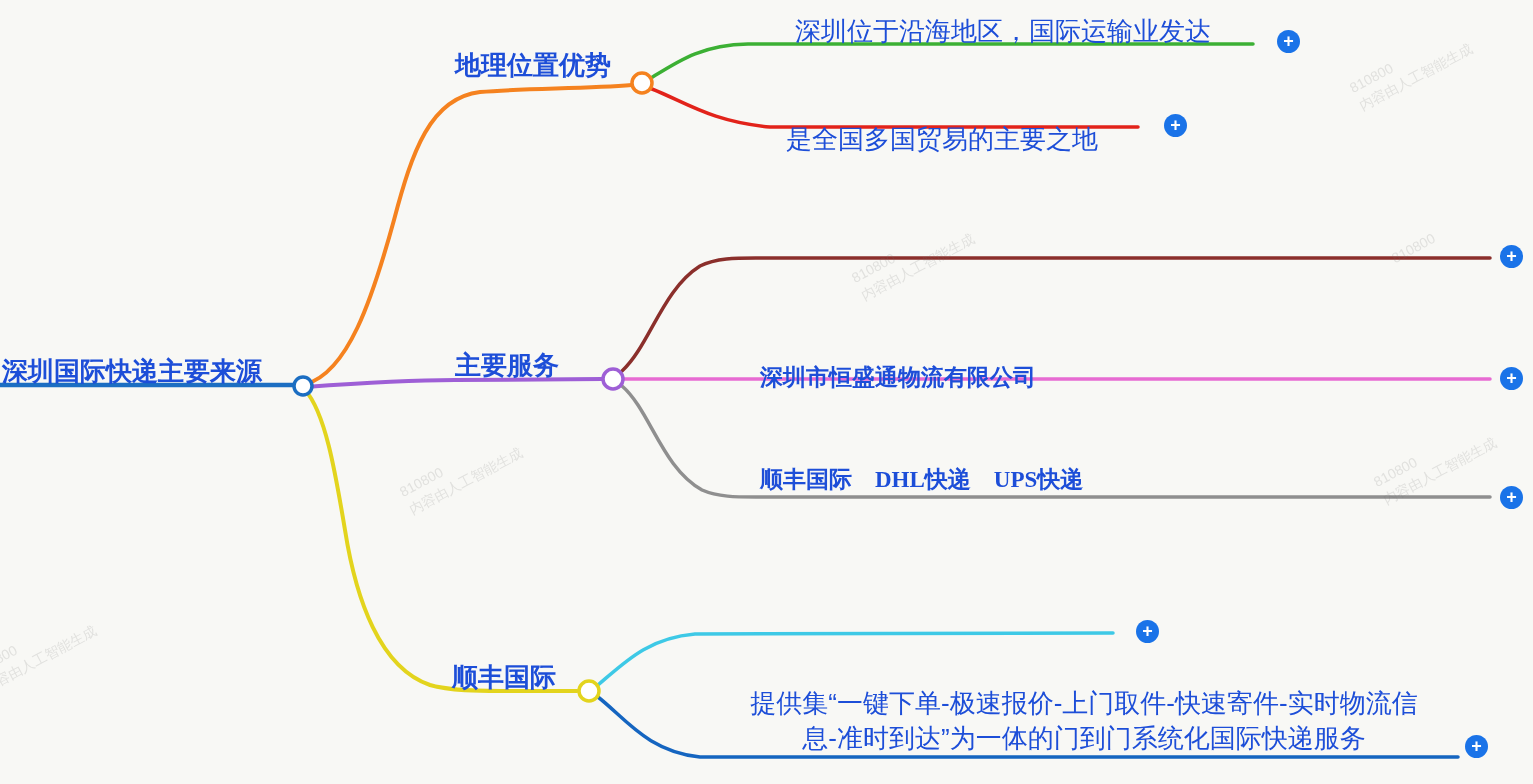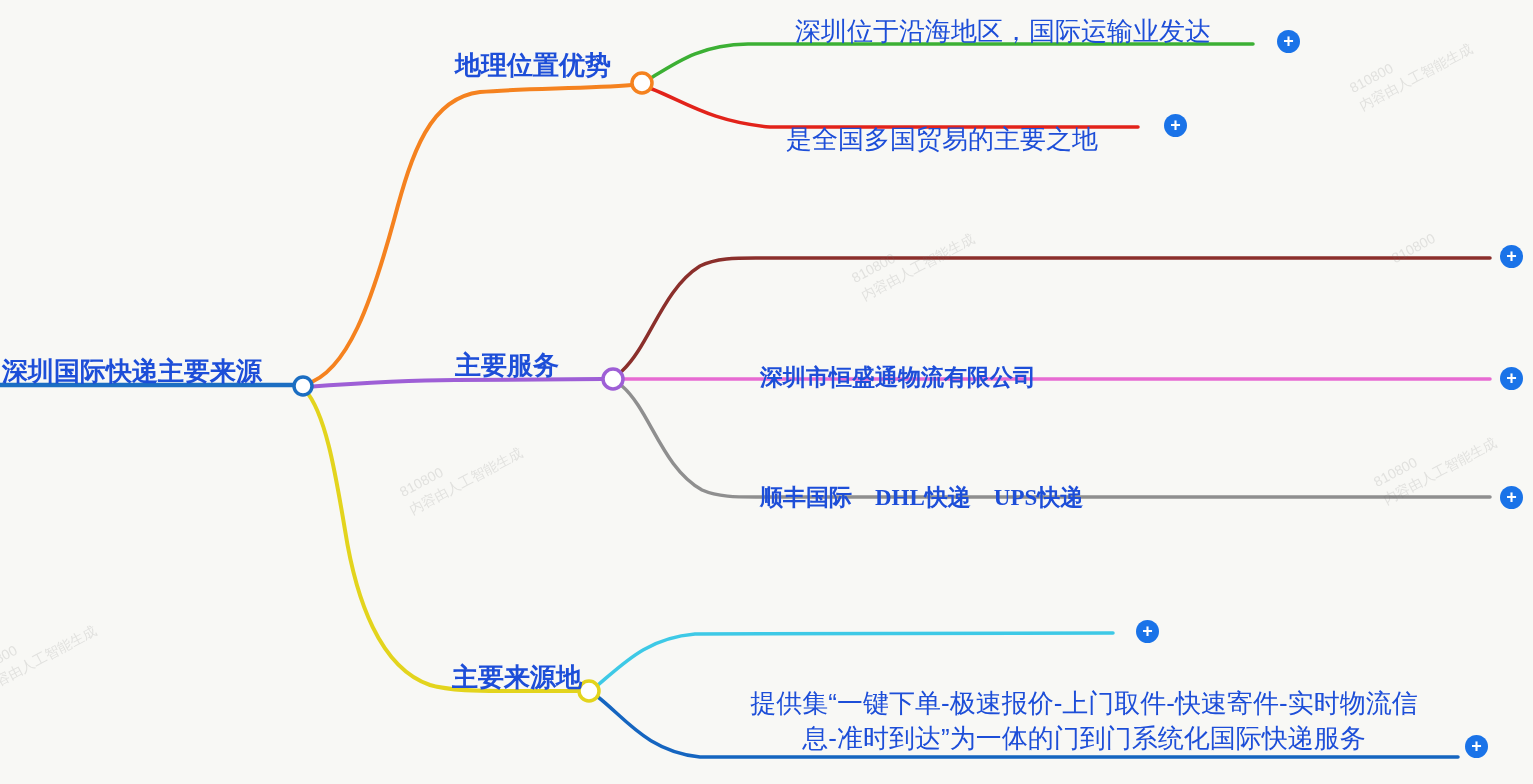--- a/index.html
+++ b/index.html
@@ -52,27 +52,27 @@
     <circle cx="303" cy="386" r="9" fill="#ffffff" stroke-width="3.5" stroke="#1c6ec2"></circle>
     <circle cx="642" cy="83" r="10" fill="#ffffff" stroke-width="3.5" stroke="#f5821f"></circle>
     <circle cx="613" cy="379" r="10" fill="#ffffff" stroke-width="3.5" stroke="#9e5fd6"></circle>
     <circle cx="589" cy="691" r="10" fill="#ffffff" stroke-width="3.5" stroke="#e3d41d"></circle>
   </svg>
 
   <div class="label root-label" style="left:2px; top:354px;">深圳国际快递主要来源</div>
 
   <div class="label branch-label" style="left:455px; top:48px;">地理位置优势</div>
   <div class="label branch-label" style="left:455px; top:348px;">主要服务</div>
-  <div class="label branch-label" style="left:452px; top:660px;">主要来源地</div>
+  <div class="label branch-label" style="left:452px; top:660px;">顺丰国际</div>
 
   <div class="label leaf" style="left:795px; top:14px;">深圳位于沿海地区，国际运输业发达</div>
   <div class="label leaf" style="left:786px; top:96px;margin-top:26px;">是全国多国贸易的主要之地</div>
 
   <div class="label leaf heavy" style="left:760px; top:326px;margin-top:36px;">深圳市恒盛通物流有限公司</div>
-  <div class="label leaf heavy" style="left:760px; top:464px;margin-top:18px;">顺丰国际　DHL快递　UPS快递</div>
+  <div class="label leaf heavy" style="left:760px; top:464px;">顺丰国际　DHL快递　UPS快递</div>
 
   <div class="label leaf wrap" style="left:738px; top:686px;text-align:center;">提供集“一键下单-极速报价-上门取件-快速寄件-实时物流信息-准时到达”为一体的门到门系统化国际快递服务</div>
 
   <div class="plus" style="left: 1277px; top: 30px; background-color: rgb(26, 115, 232);">
     <span>+</span>
   </div>
   <div class="plus" style="left: 1164px; top: 114px; background-color: rgb(26, 115, 232);">
     <span>+</span>
   </div>
   <div class="plus" style="left: 1500px; top: 245px; background-color: rgb(26, 115, 232);">

